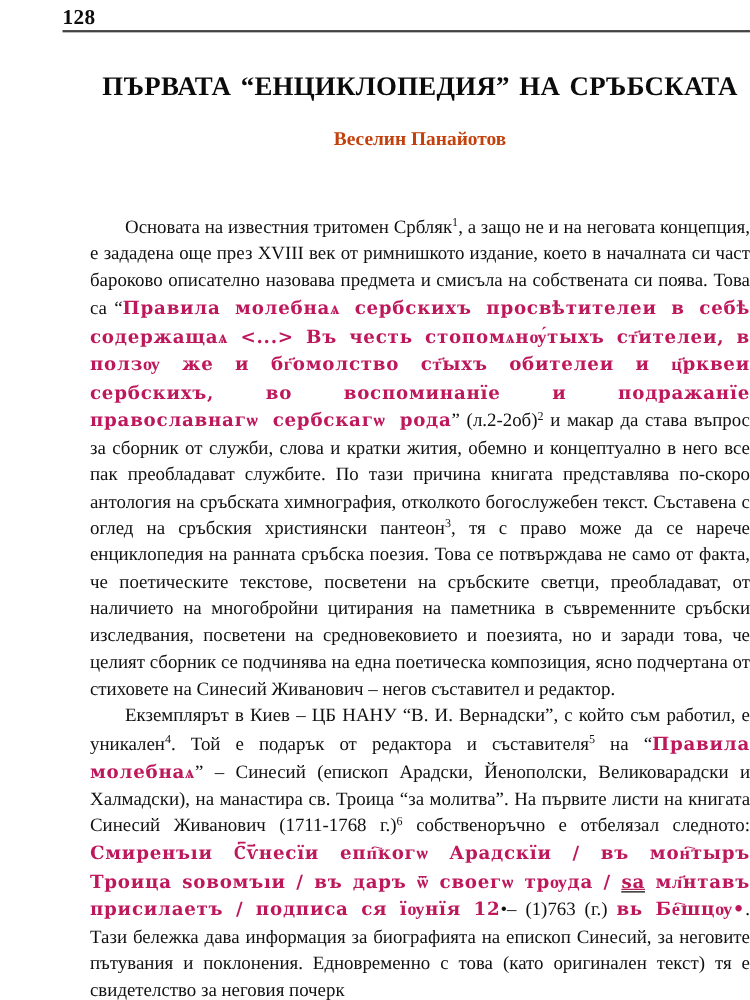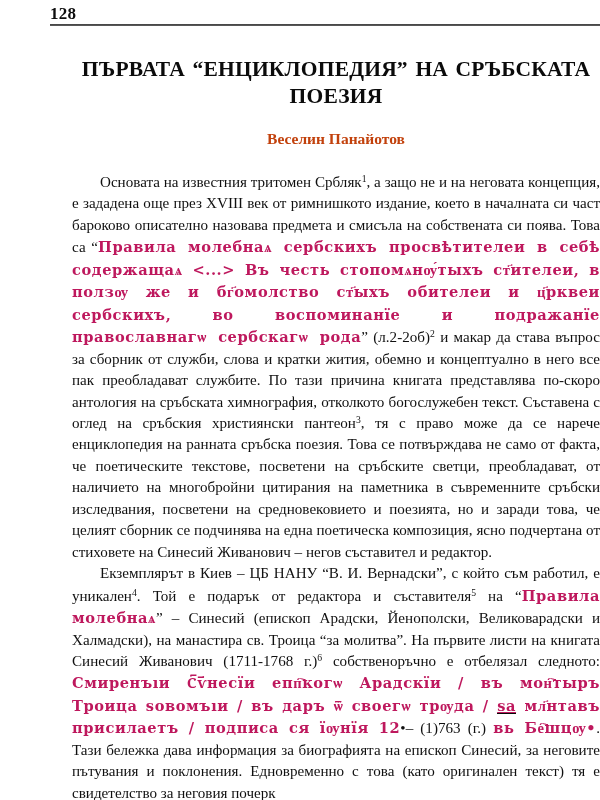--- a/index.html
+++ b/index.html
@@ -127,21 +127,20 @@
 <div class="page">
 
   <div class="runhead">
     <div class="folio">128</div>
     <div class="rule"></div>
   </div>
 
   <div class="titleblock">
     <h1 class="title">
       <span>ПЪРВАТА “ЕНЦИКЛОПЕДИЯ” НА СРЪБСКАТА</span><br>
-      <span>ПОЕЗИЯ</span>
     </h1>
     <div class="byline">Веселин Панайотов</div>
   </div>
 
   <div class="body">
 
     <p class="para"><span class="ind"></span><span>Основата на известния тритомен Србляк</span><sup>1</sup><span>, а защо не и на неговата концепция, е зададена още през XVIII век от римнишкото издание, което в началната си част бароково описателно назовава предмета и смисъла на собствената си поява. Това са </span><span>“</span><span class="cs sp">Правила молебнаѧ сербскихъ просвѣтителеи в себѣ содержащаѧ &lt;...&gt; Въ честь стопомѧнѹ́тыхъ ст҃ителеи, в ползѹ же и бг҃омолство ст҃ыхъ обителеи и ц҃рквеи сербскихъ, во воспоминанїе и подражанїе православнагѡ сербскагѡ рода</span><span>”</span><span> (л.2-2об)</span><sup>2</sup><span> и макар да става въпрос за сборник от служби, слова и кратки жития, обемно и концептуално в него все пак преобладават службите. По тази причина книгата представлява по-скоро антология на сръбската химнография, отколкото богослужебен текст. Съставена с оглед на сръбския християнски пантеон</span><sup>3</sup><span>, тя с право може да се нарече енциклопедия на ранната сръбска поезия. Това се потвърждава не само от факта, че поетическите текстове, посветени на сръбските светци, преобладават, от наличието на многобройни цитирания на паметника в съвременните сръбски изследвания, посветени на средновековието и поезията, но и заради това, че целият сборник се подчинява на една поетическа композиция, ясно подчертана от стиховете на Синесий Живанович – негов съставител и редактор.</span></p>
 
     <p class="para"><span class="ind"></span><span>Екземплярът в Киев – ЦБ НАНУ “В. И. Вернадски”, с който съм работил, е уникален</span><sup>4</sup><span>. Той е подарък от редактора и съставителя</span><sup>5</sup><span> на “</span><span class="cs sp">Правила молебнаѧ</span><span>” – Синесий (епископ Арадски, Йенополски, Великоварадски и Халмадски), на манастира св. Троица “за молитва”. На първите листи на книгата Синесий Живанович (1711-1768 г.)</span><sup>6</sup><span> собственоръчно е отбелязал следното: </span><span class="cs">Смиренъıи С︮ѵ︯несїи епп҇когѡ Арадскїи / въ мон҇тыръ Троица ѕовомъıи / въ даръ ѿ своегѡ трѹда / </span><span class="cs ul">ѕа</span><span class="cs"> мл҃нтавъ присилаетъ / подписа ся їѹнїя 12</span><span>•– (1)763 (г.) </span><span class="cs">вь Бе҇шцѹ•</span><span>. Тази бележка дава информация за биографията на епископ Синесий, за неговите пътувания и поклонения. Едновременно с това (като оригинален текст) тя е свидетелство за неговия почерк</span></p>
 

